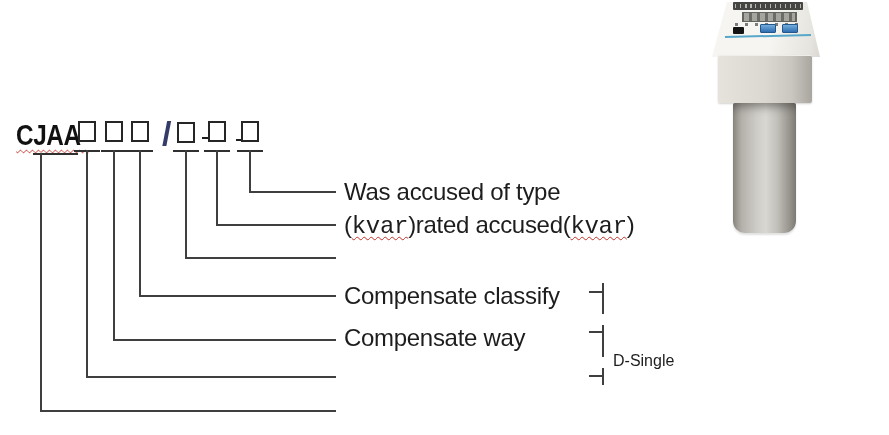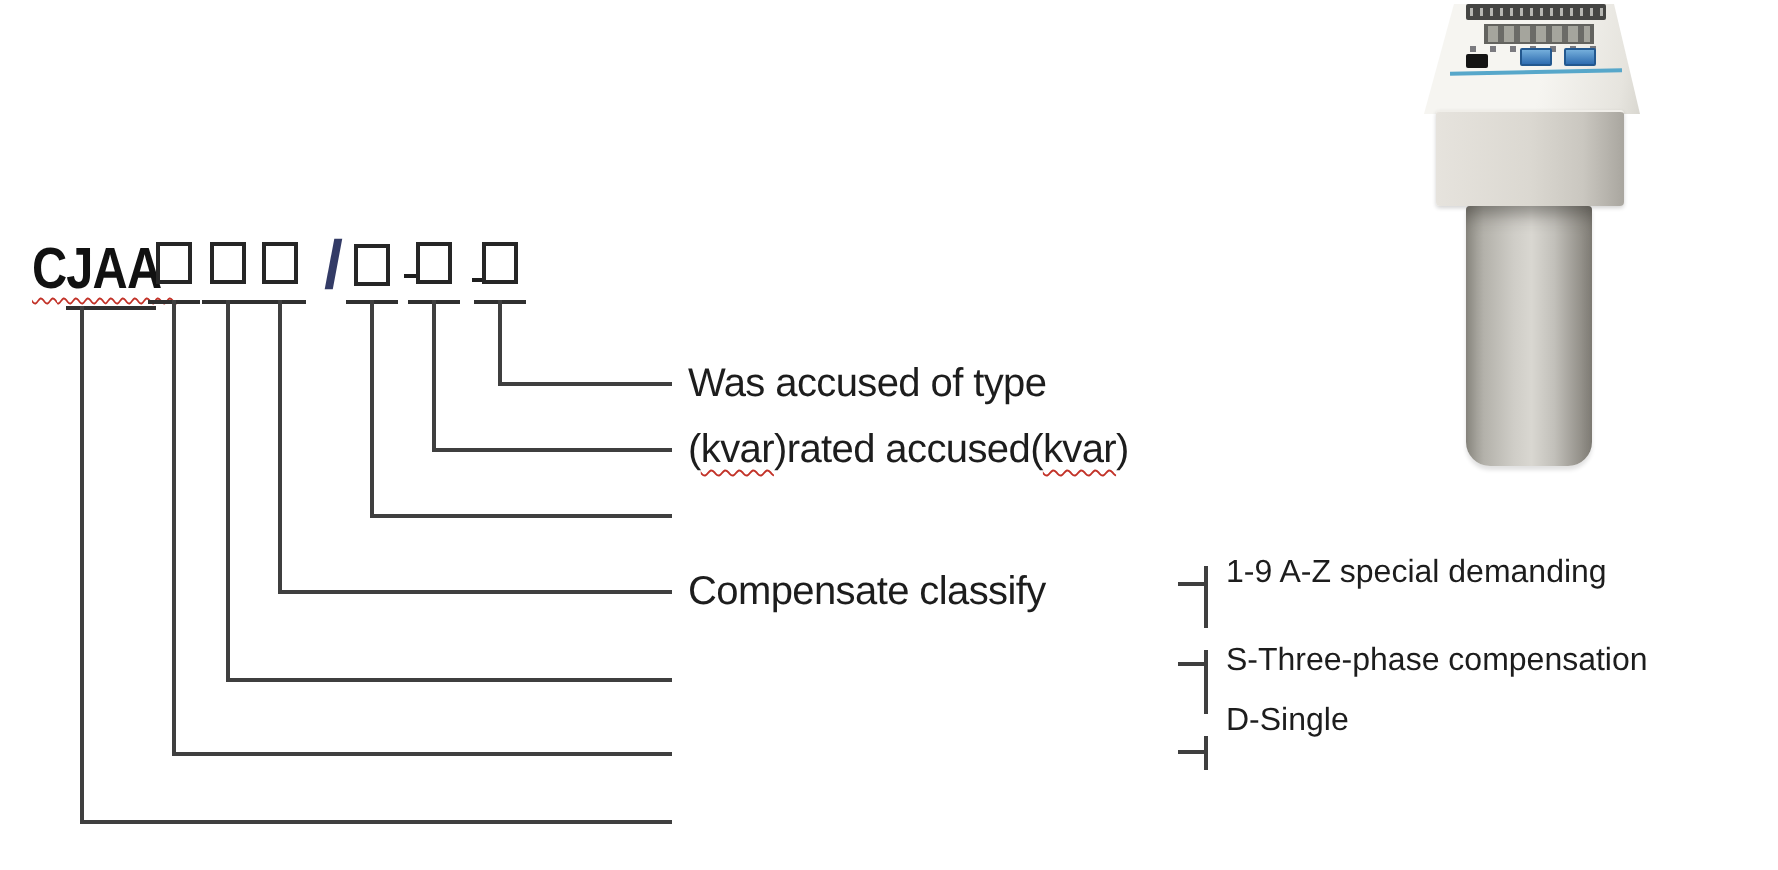--- a/index.html
+++ b/index.html
@@ -16,25 +16,25 @@
     text-underline-offset:4px;white-space:nowrap;color:#111;
   }
   .codebox{position:absolute;width:14px;height:17px;border:2px solid #262626;background:#fff;}
   .slash{position:absolute;left:162px;top:114px;font-size:34px;font-weight:600;color:#333b66;}
   .minidash{position:absolute;height:2px;background:#1e1e1e;}
   
   .vline{position:absolute;width:2px;background:#3f3f3f;}
   .hline{position:absolute;height:2px;background:#3f3f3f;}
   .tbar{position:absolute;height:2px;background:#303030;}
   
-  .lbl{position:absolute;left:344px;font-size:20px;letter-spacing:-0.3px;
+  .lbl{position:absolute;left:344px;font-size:24px;letter-spacing:-0.3px;
        line-height:22px;white-space:nowrap;text-align:right;}
   .sq{text-decoration:underline;text-decoration-style:wavy;
       text-decoration-color:#c23228;text-decoration-thickness:1px;
-      text-underline-offset:3px;}
+      text-underline-offset:3px;font-family:Liberation Mono, monospace;}
   
   .note{position:absolute;left:613px;font-size:16px;line-height:18px;white-space:nowrap;}
   .bdash{position:absolute;width:15px;height:2px;background:#3f3f3f;}
   .bbar{position:absolute;width:2px;background:#3f3f3f;}
   
   .device{position:absolute;left:695px;top:0;width:145px;height:250px;}
   .dev-head{position:absolute;left:17px;top:2px;width:108px;height:55px;
     background:linear-gradient(100deg,#f6f5f1 55%,#e6e4de 90%,#d9d7d0);
     clip-path:polygon(15px 0,95px 0,108px 55px,0 55px);
     filter:drop-shadow(0 1px 1px rgba(0,0,0,.25));}
@@ -96,33 +96,32 @@
   <div class="hline" style="left:216px;top:224px;width:120px"></div>
   <div class="hline" style="left:185px;top:257px;width:151px"></div>
   <div class="hline" style="left:139px;top:295px;width:197px"></div>
   <div class="hline" style="left:113px;top:339px;width:223px"></div>
   <div class="hline" style="left:86px;top:376px;width:250px"></div>
   <div class="hline" style="left:40px;top:410px;width:296px"></div>
 
   <div class="lbl" style="top:181px">Was accused of type</div>
   <div class="lbl" style="top:214px"><span>(</span><span class="sq">kvar</span><span>)rated accused(</span><span class="sq">kvar</span><span>)</span></div>
   <div class="lbl" style="top:285px">Compensate classify</div>
+  <div class="lbl" style="top:327px">Compensate way</div>
 
   <div class="bdash" style="left:589px;top:291px"></div>
   <div class="bbar" style="left:602px;top:283px;height:31px"></div>
   <div class="bdash" style="left:589px;top:331px"></div>
   <div class="bbar" style="left:602px;top:325px;height:32px"></div>
   <div class="bdash" style="left:589px;top:375px"></div>
   <div class="bbar" style="left:602px;top:368px;height:17px"></div>
 
   <div class="note" style="top:278px">
-    <div>1-9 A-Z special demanding</div>
   </div>
   <div class="note" style="top:322px">
-    <div>S-Three-phase compensation</div>
   </div>
   <div class="note" style="top:352px">
     <div>D-Single</div>
   </div>
 
   <div class="device">
     <div class="dev-head"></div>
     <div class="dev-strip"></div>
     <div class="dev-lcd">
         <div class="dev-lcd-seg"></div>

